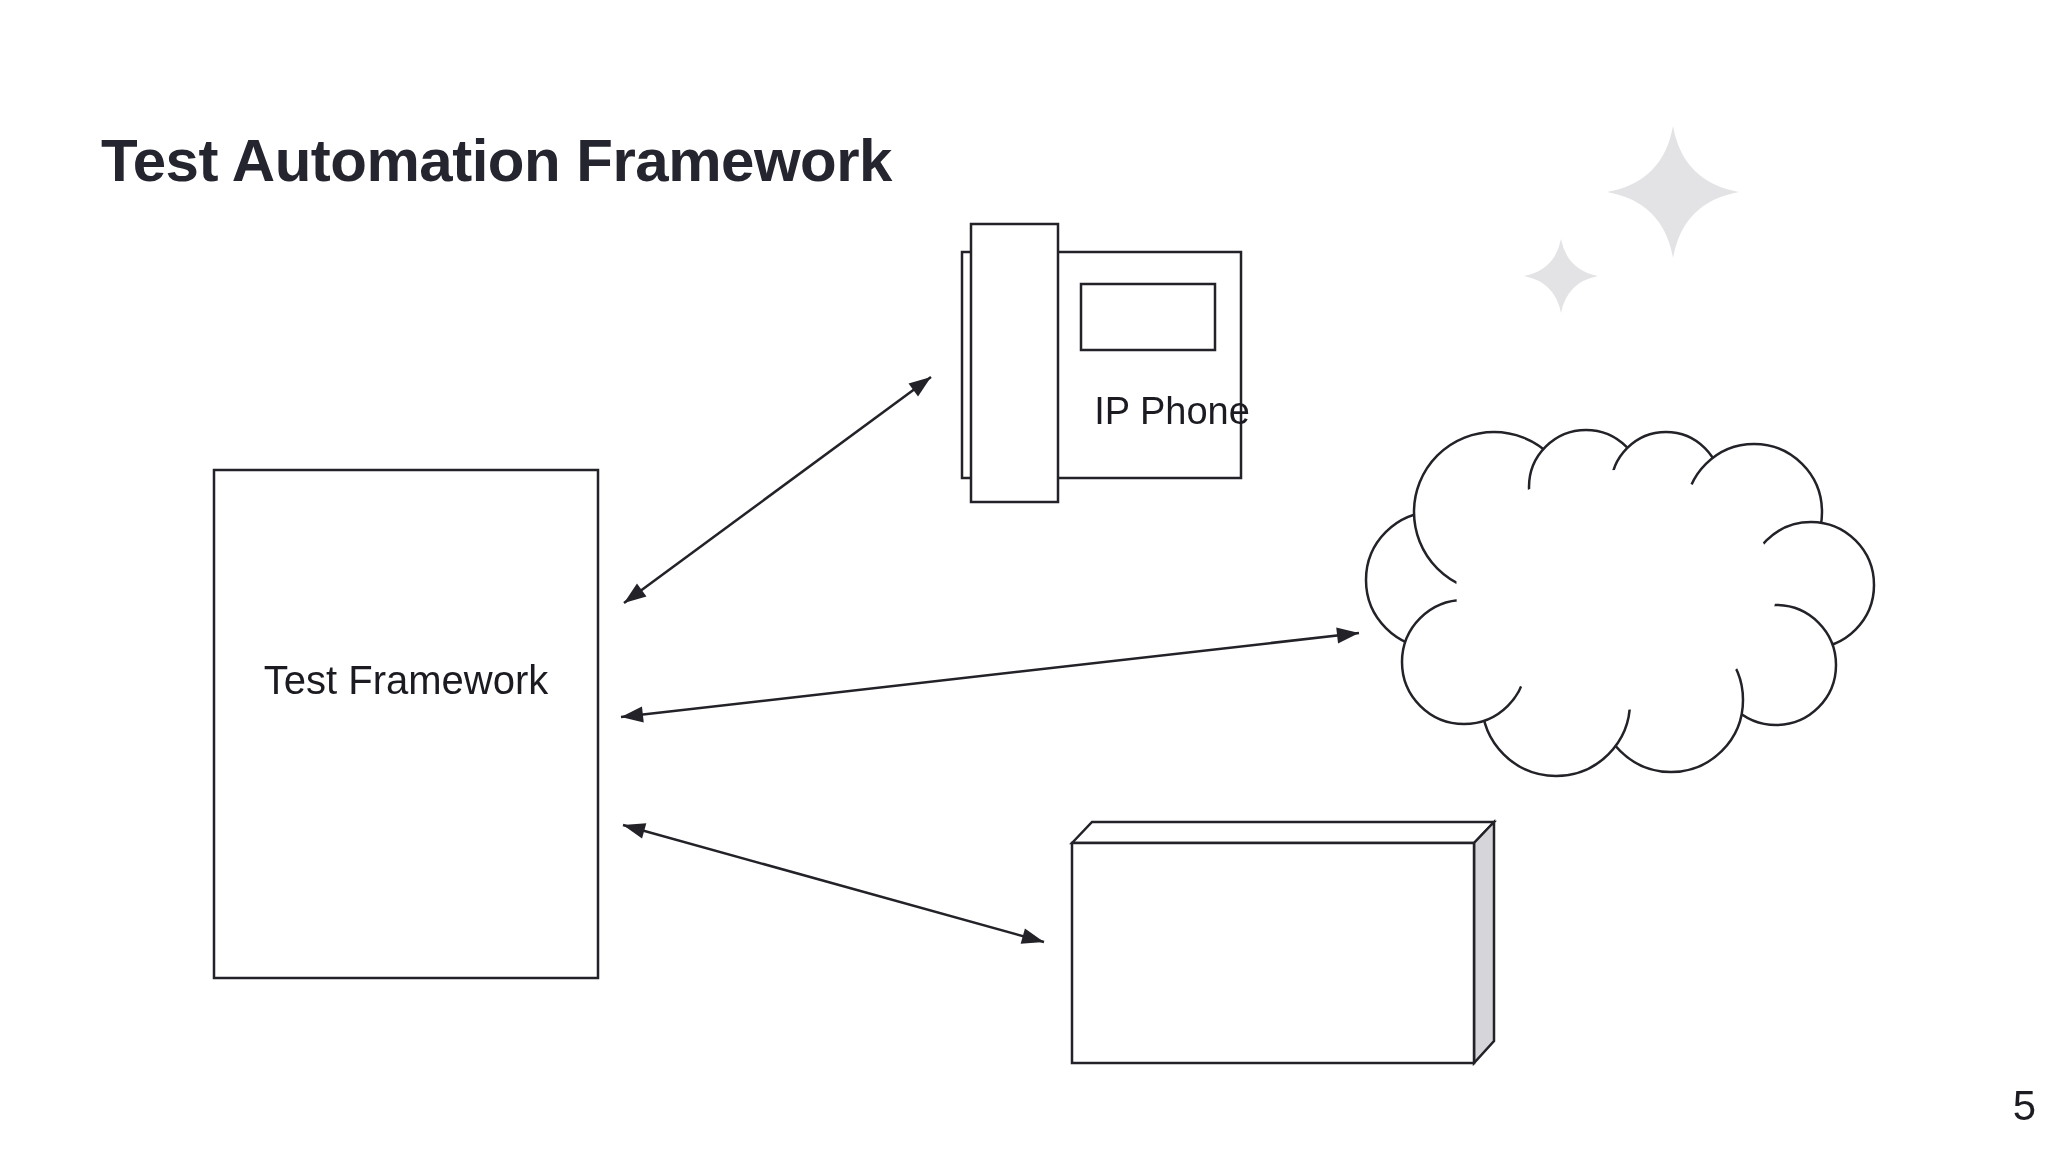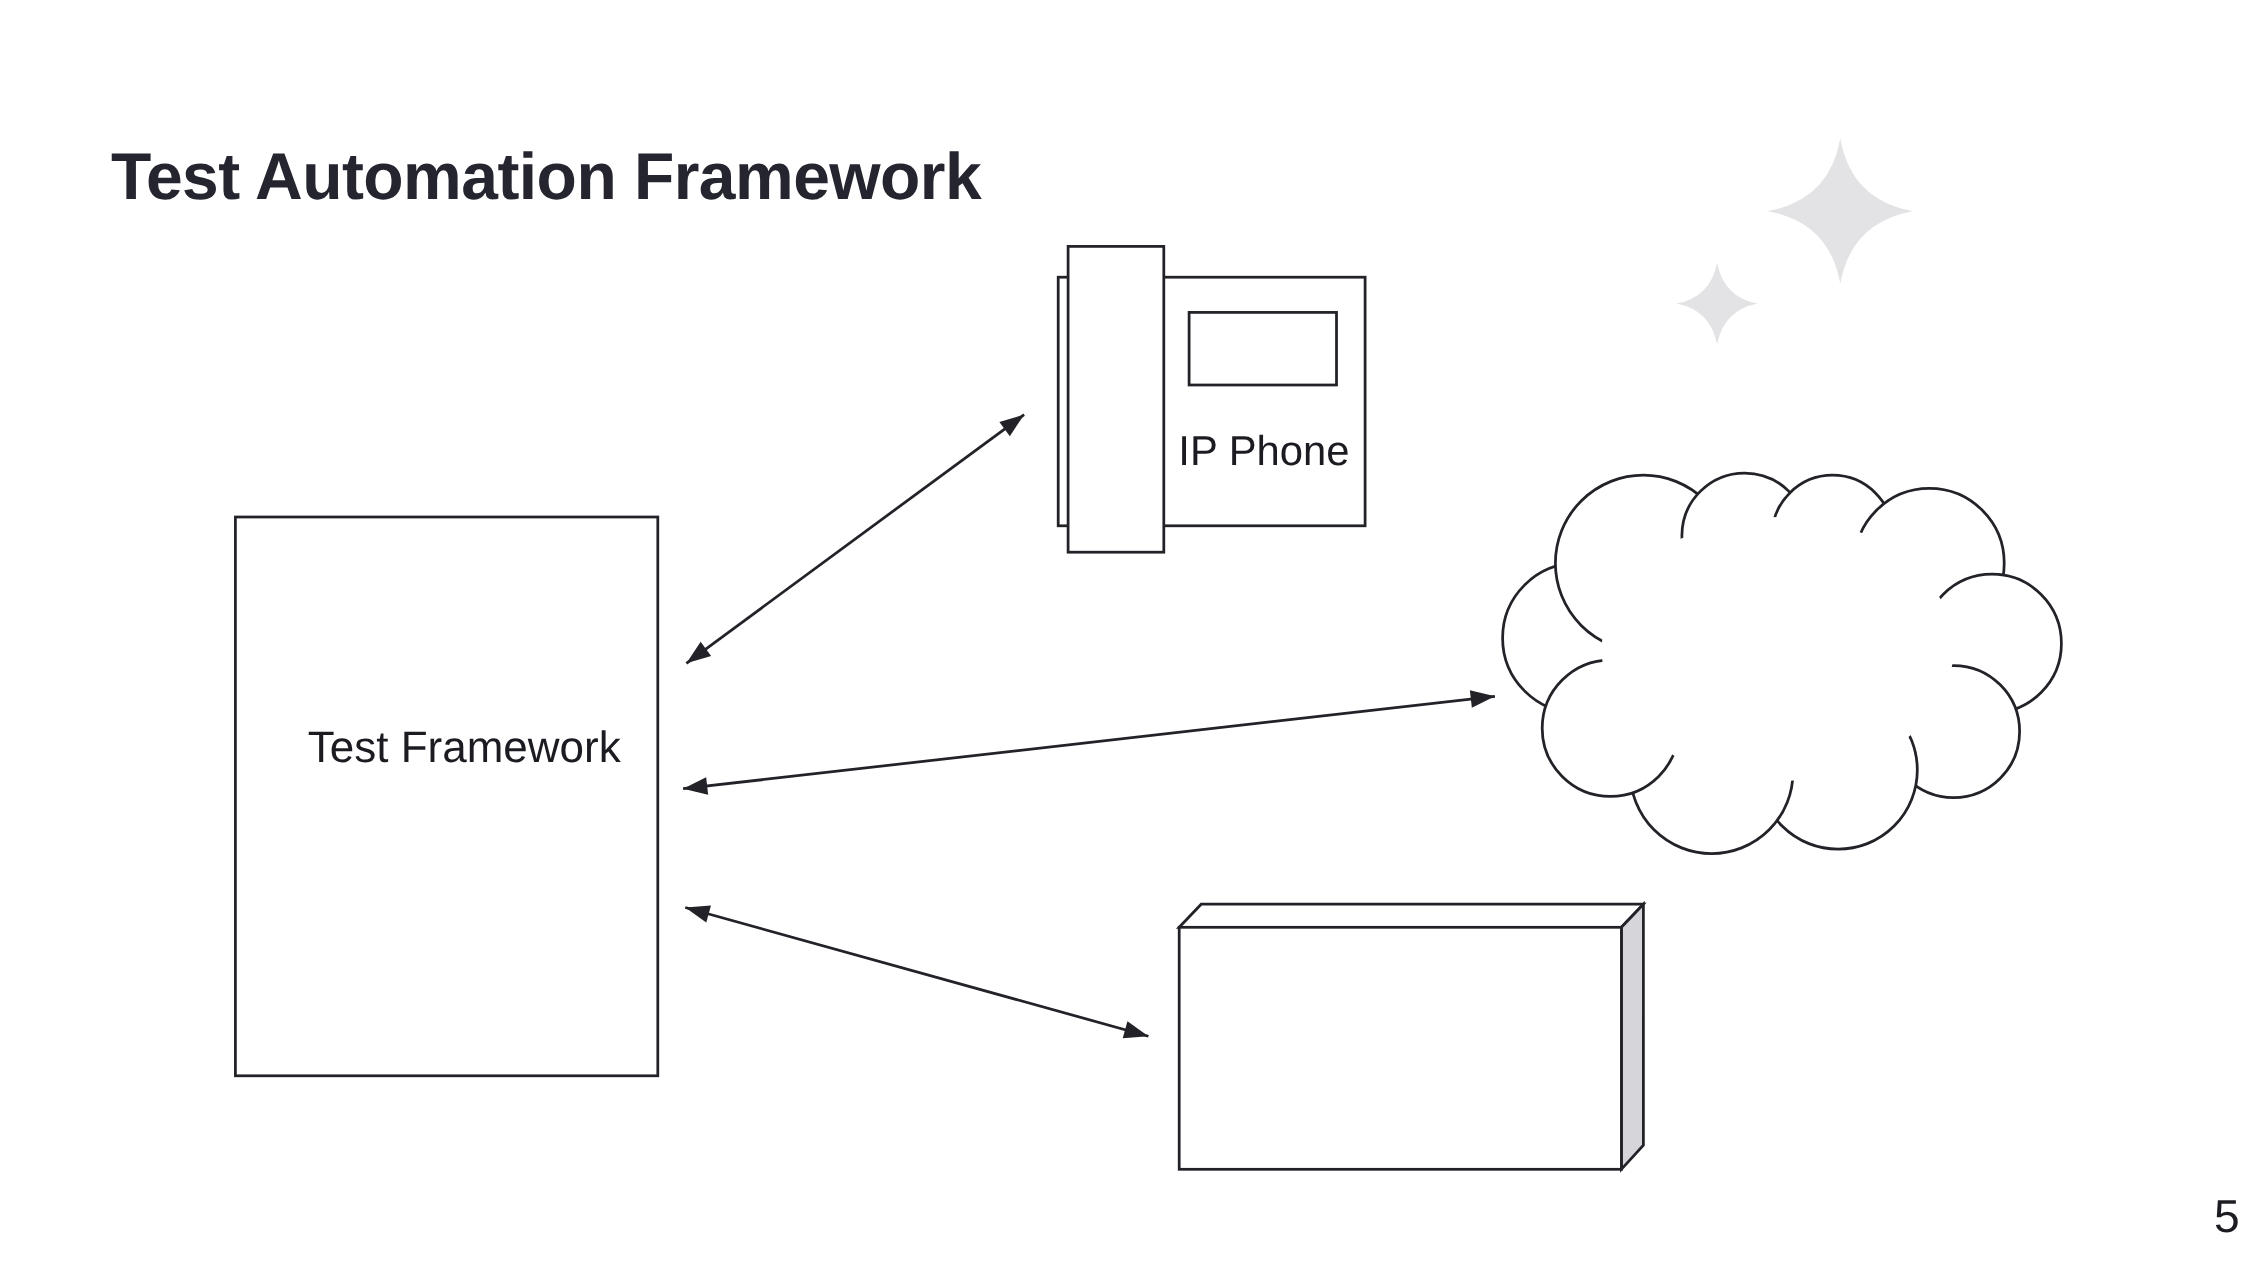--- a/index.html
+++ b/index.html
@@ -10,25 +10,25 @@
   .stage{position:absolute;left:16px;top:0;width:2048px;height:1152px;border-radius:32px;}
   svg.layer{position:absolute;left:0;top:0;width:2048px;height:1152px;}
   .label{position:absolute;color:#1b1b21;}
   .slide-title{
     left:85px;top:131px;font-size:60px;font-weight:700;color:#24252f;
     letter-spacing:-0.5px;line-height:1;white-space:nowrap;
   }
   .tf-label{
     left:198px;top:470px;width:384px;height:420px;
     display:flex;align-items:center;justify-content:center;
-    font-size:40px;font-weight:400;white-space:nowrap;margin-left:16px;
+    font-size:40px;font-weight:400;white-space:nowrap;
   }
   .phone-label{
     left:1040px;top:390px;width:186px;text-align:center;
-    font-size:38px;font-weight:400;white-space:nowrap;
+    font-size:38px;font-weight:400;white-space:nowrap;padding-left:23px;
   }
   .cloud-label{
     left:1430px;top:526px;width:300px;text-align:center;
     font-size:38px;font-weight:400;line-height:1.22;white-space:pre-line;
   }
   .storage-label{
     left:1056px;top:931px;width:402px;text-align:center;
     font-size:40px;font-weight:400;white-space:nowrap;
   }
   .page-number{

